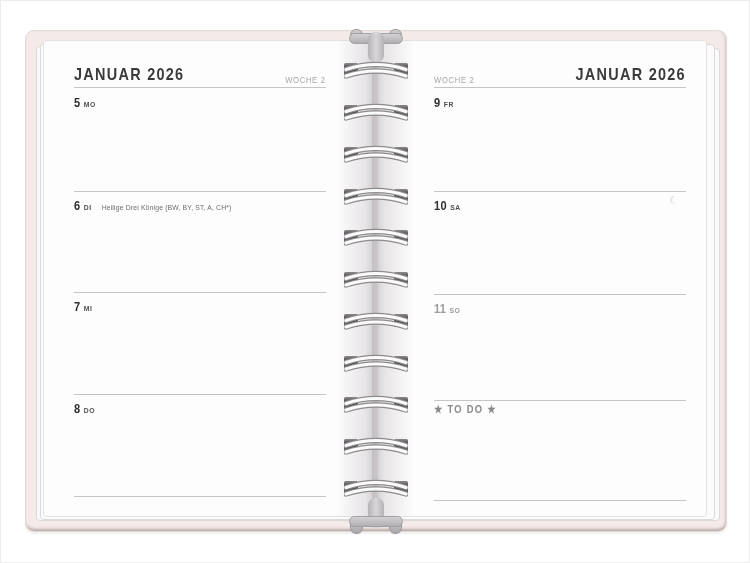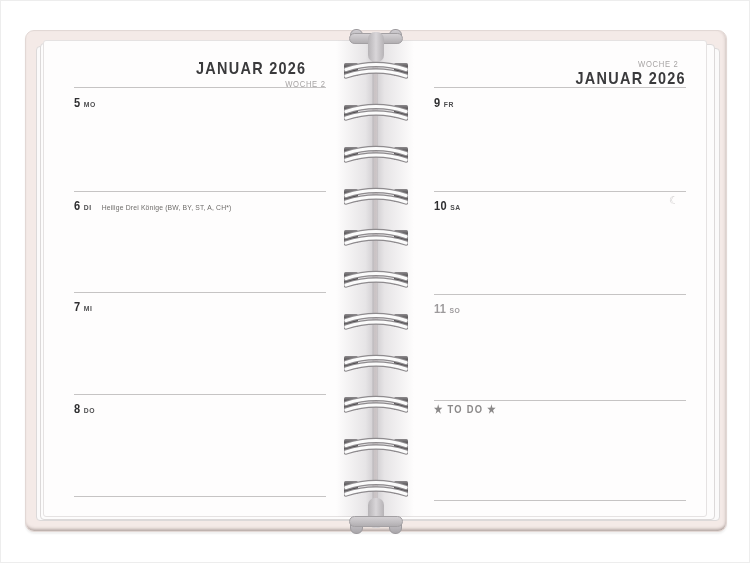--- a/index.html
+++ b/index.html
@@ -28,21 +28,21 @@
     position:absolute;top:40px;width:330px;height:477px;
     background:#fefdfd;border:1px solid #e5e2e2;border-radius:3px;
     box-sizing:border-box;
   }
   .page.left{left:43px;}
   .page.right{left:377px;}
   .rule{position:absolute;height:1px;background:#b3b0b0;opacity:.75;}
   .page.left  .rule{left:30px;width:252px;}
   .page.right .rule{left:56px;width:252px;}
   
-  .hdr{position:absolute;top:18px;height:26px;display:flex;justify-content:space-between;align-items:flex-end;flex-direction:column;}
+  .hdr{position:absolute;top:18px;height:26px;display:flex;justify-content:space-between;align-items:flex-end;}
   .page.left  .hdr{left:30px;width:252px;}
   .page.right .hdr{left:56px;width:252px;}
   .month{font-size:17px;font-weight:700;letter-spacing:1.5px;color:#3a3a3c;white-space:nowrap;}
   .week{font-size:9px;font-weight:400;letter-spacing:.8px;color:#a7a4a4;white-space:nowrap;}
   .condensed{display:inline-block;transform:scaleX(.85);transform-origin:0 100%;}
   .condensed.r{transform-origin:100% 100%;}
   
   .day-label{position:absolute;white-space:nowrap;}
   .page.left  .day-label{left:30px;}
   .page.right .day-label{left:56px;}

